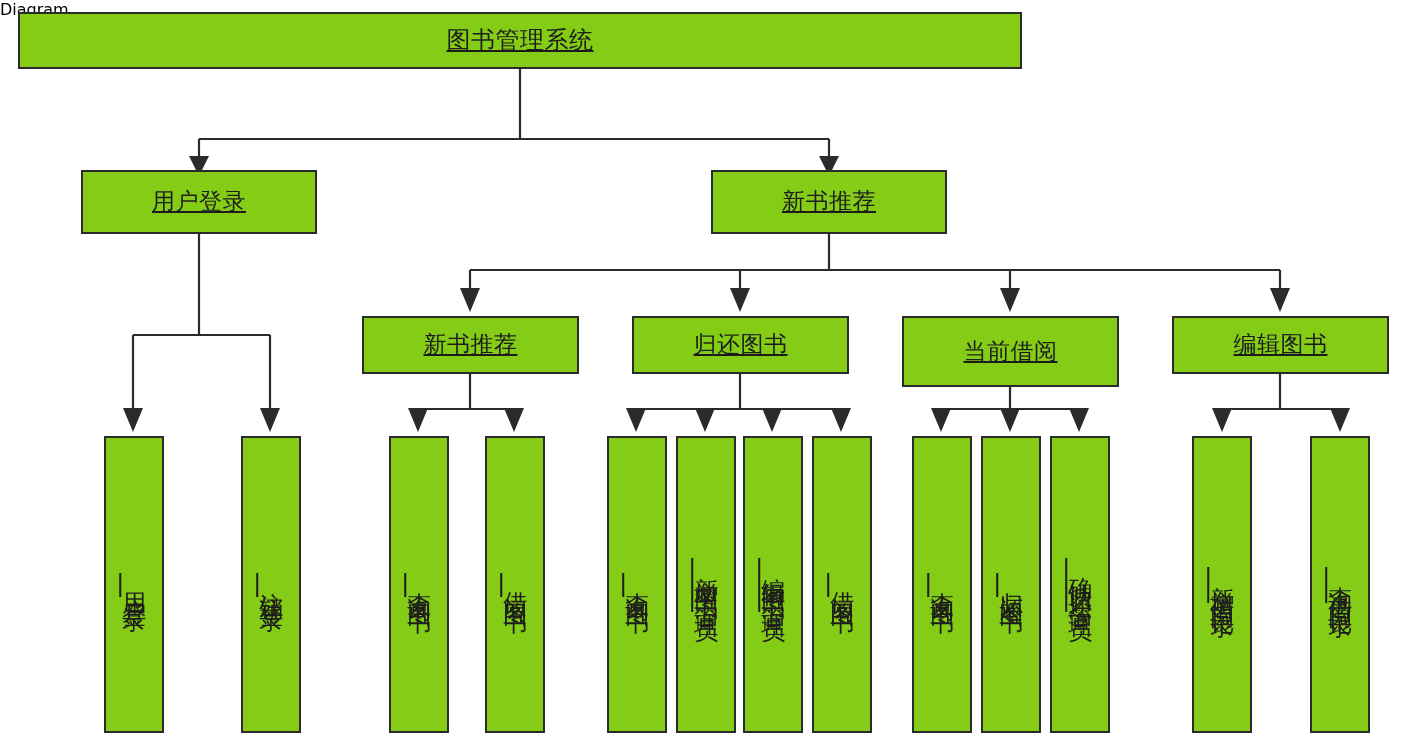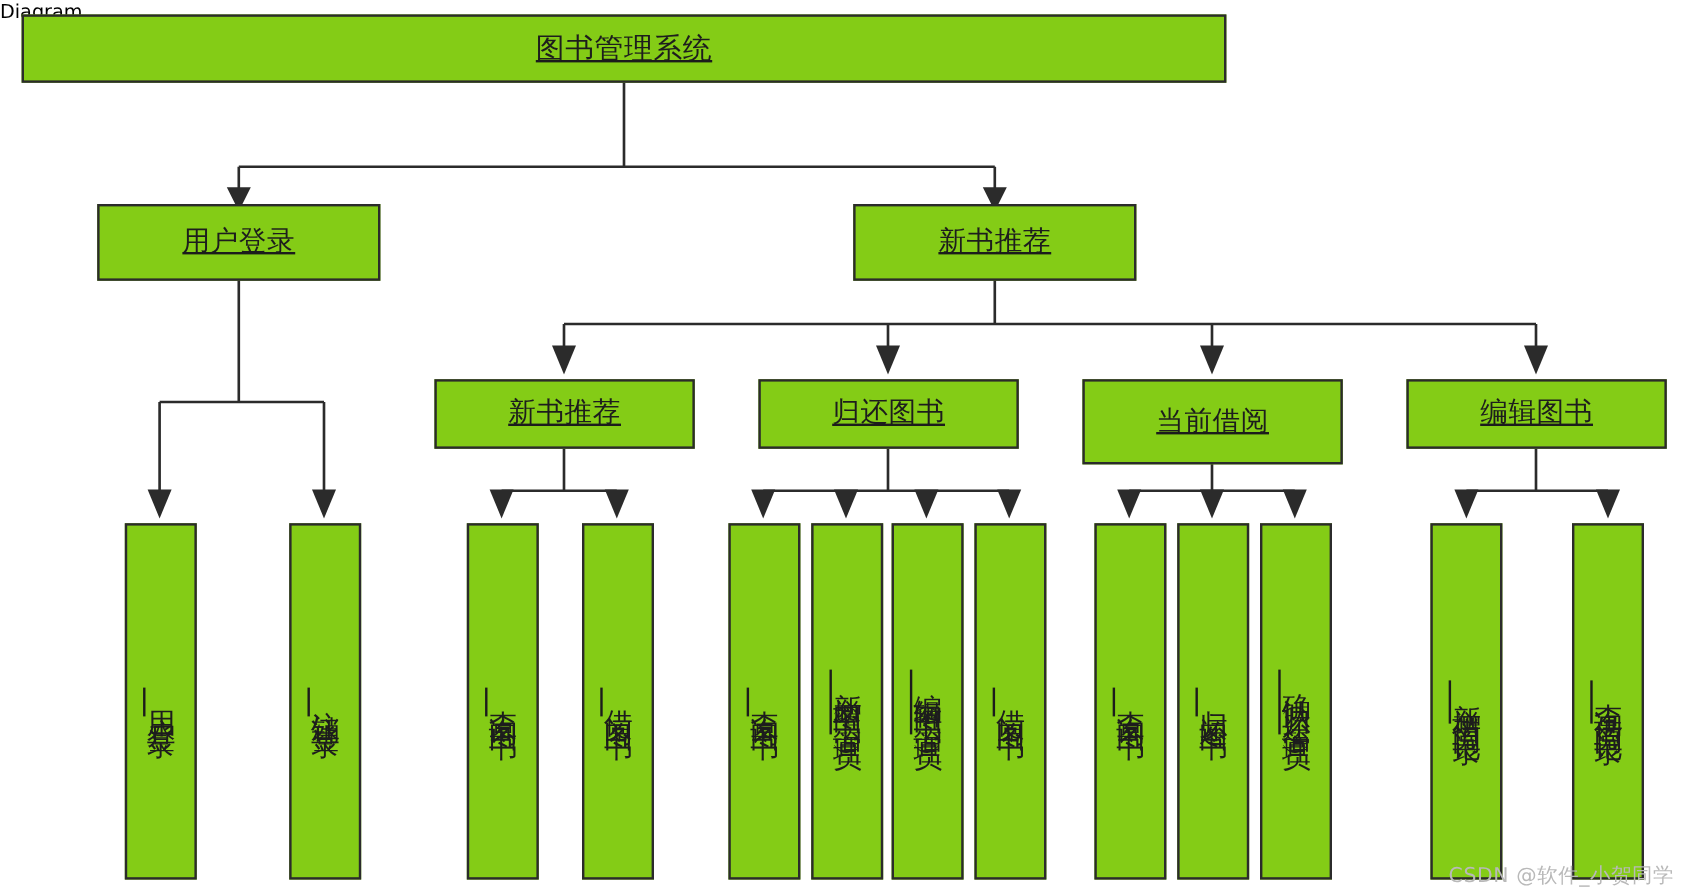--- a/index.html
+++ b/index.html
@@ -184,18 +184,17 @@
     <span class="lbl" style="font-size: 24px; letter-spacing: 6px;">确认归还（管理员）</span>
   </div>
 
   <div class="node vert" style="left:1192px;top:436px;width:60px;height:297px;">
     <span class="lbl" style="font-size: 24px; letter-spacing: 6px;">新增借阅记录</span>
   </div>
   <div class="node vert" style="left:1310px;top:436px;width:60px;height:297px;">
     <span class="lbl" style="font-size: 24px; letter-spacing: 6px;">查询借阅记录</span>
   </div>
 
-  <div id="watermark">CSDN @软件_小贺同学</div>
 </div>
 
 
 
 <domain>Diagram</domain>
 
 </body></html>

